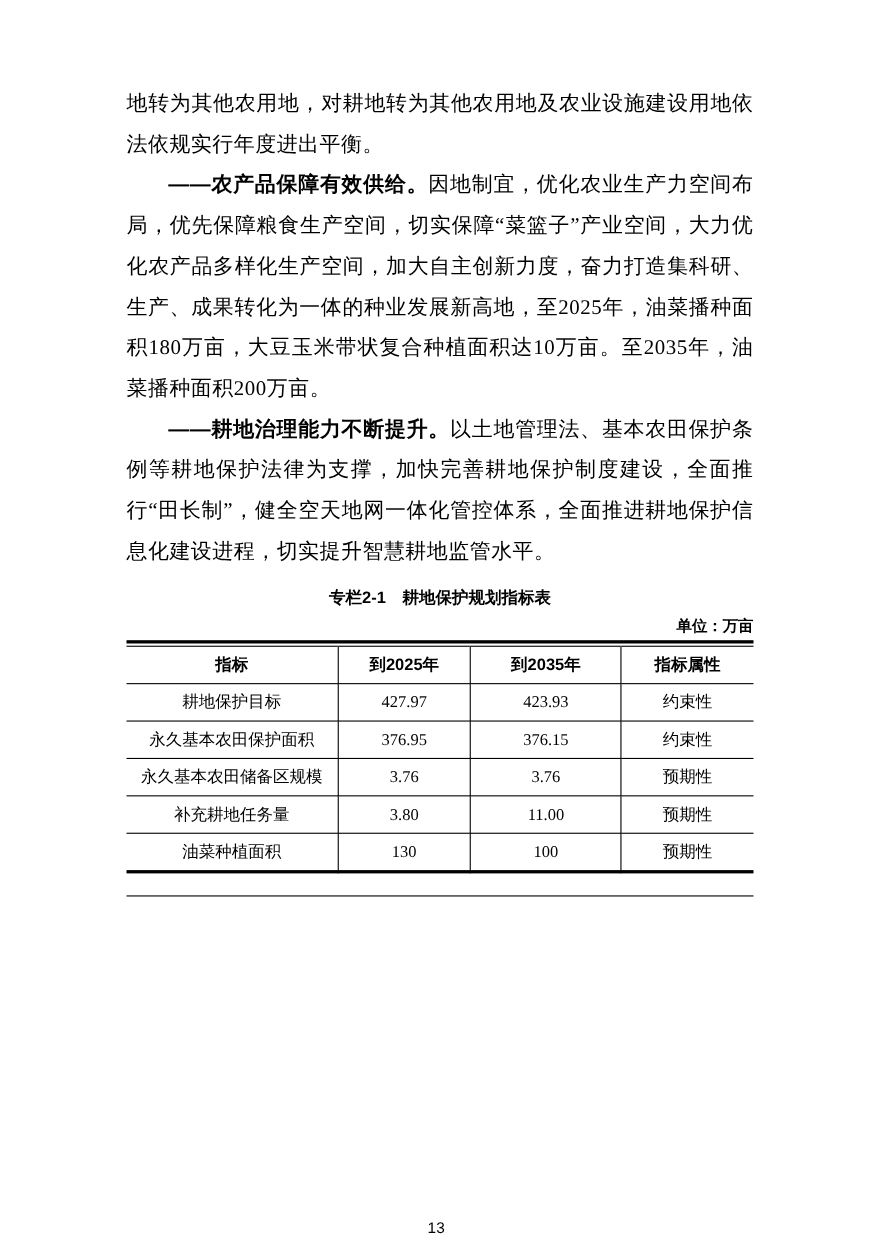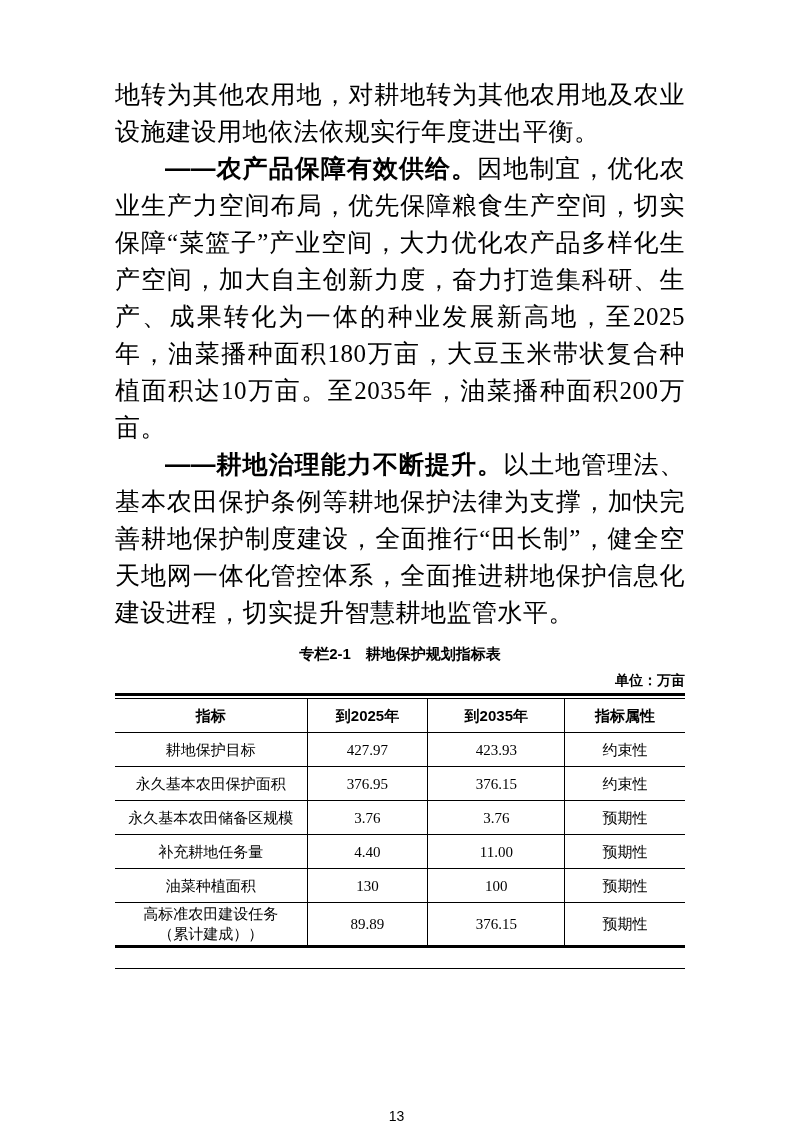--- a/index.html
+++ b/index.html
@@ -17,21 +17,21 @@
     color: #000000;
   }
   .content {
     position: absolute;
     left: 115px;
     top: 76px;
     width: 570px;
   }
   .para {
     margin: 0;
-    font-size: 25px;
+    font-size: 19px;
     line-height: 37px;
     letter-spacing: 0.5px;
     text-align: justify;
     text-justify: inter-ideograph;
     font-family: "Liberation Serif", "DejaVu Serif", serif;
   }
   .para.indent { text-indent: 2em; }
   .lead-bold {
     font-weight: bold;
     font-family: "Liberation Sans", "DejaVu Sans", sans-serif;
@@ -144,35 +144,28 @@
               <td>约束性</td>
             </tr>
             <tr>
               <td>永久基本农田储备区规模</td>
               <td>3.76</td>
               <td>3.76</td>
               <td>预期性</td>
             </tr>
             <tr>
               <td>补充耕地任务量</td>
-              <td>4.40</td>
+              <td>3.80</td>
               <td>11.00</td>
               <td>预期性</td>
             </tr>
             <tr>
               <td>油菜种植面积</td>
               <td>130</td>
               <td>100</td>
-              <td>预期性</td>
-            </tr>
-            <tr>
-              <td>高标准农田建设任务
-（累计建成））</td>
-              <td>89.89</td>
-              <td>376.15</td>
               <td>预期性</td>
             </tr>
           </tbody>
       </table>
     </div>
   </div>
 
   <div class="page-number">13</div>
 </div>
 

